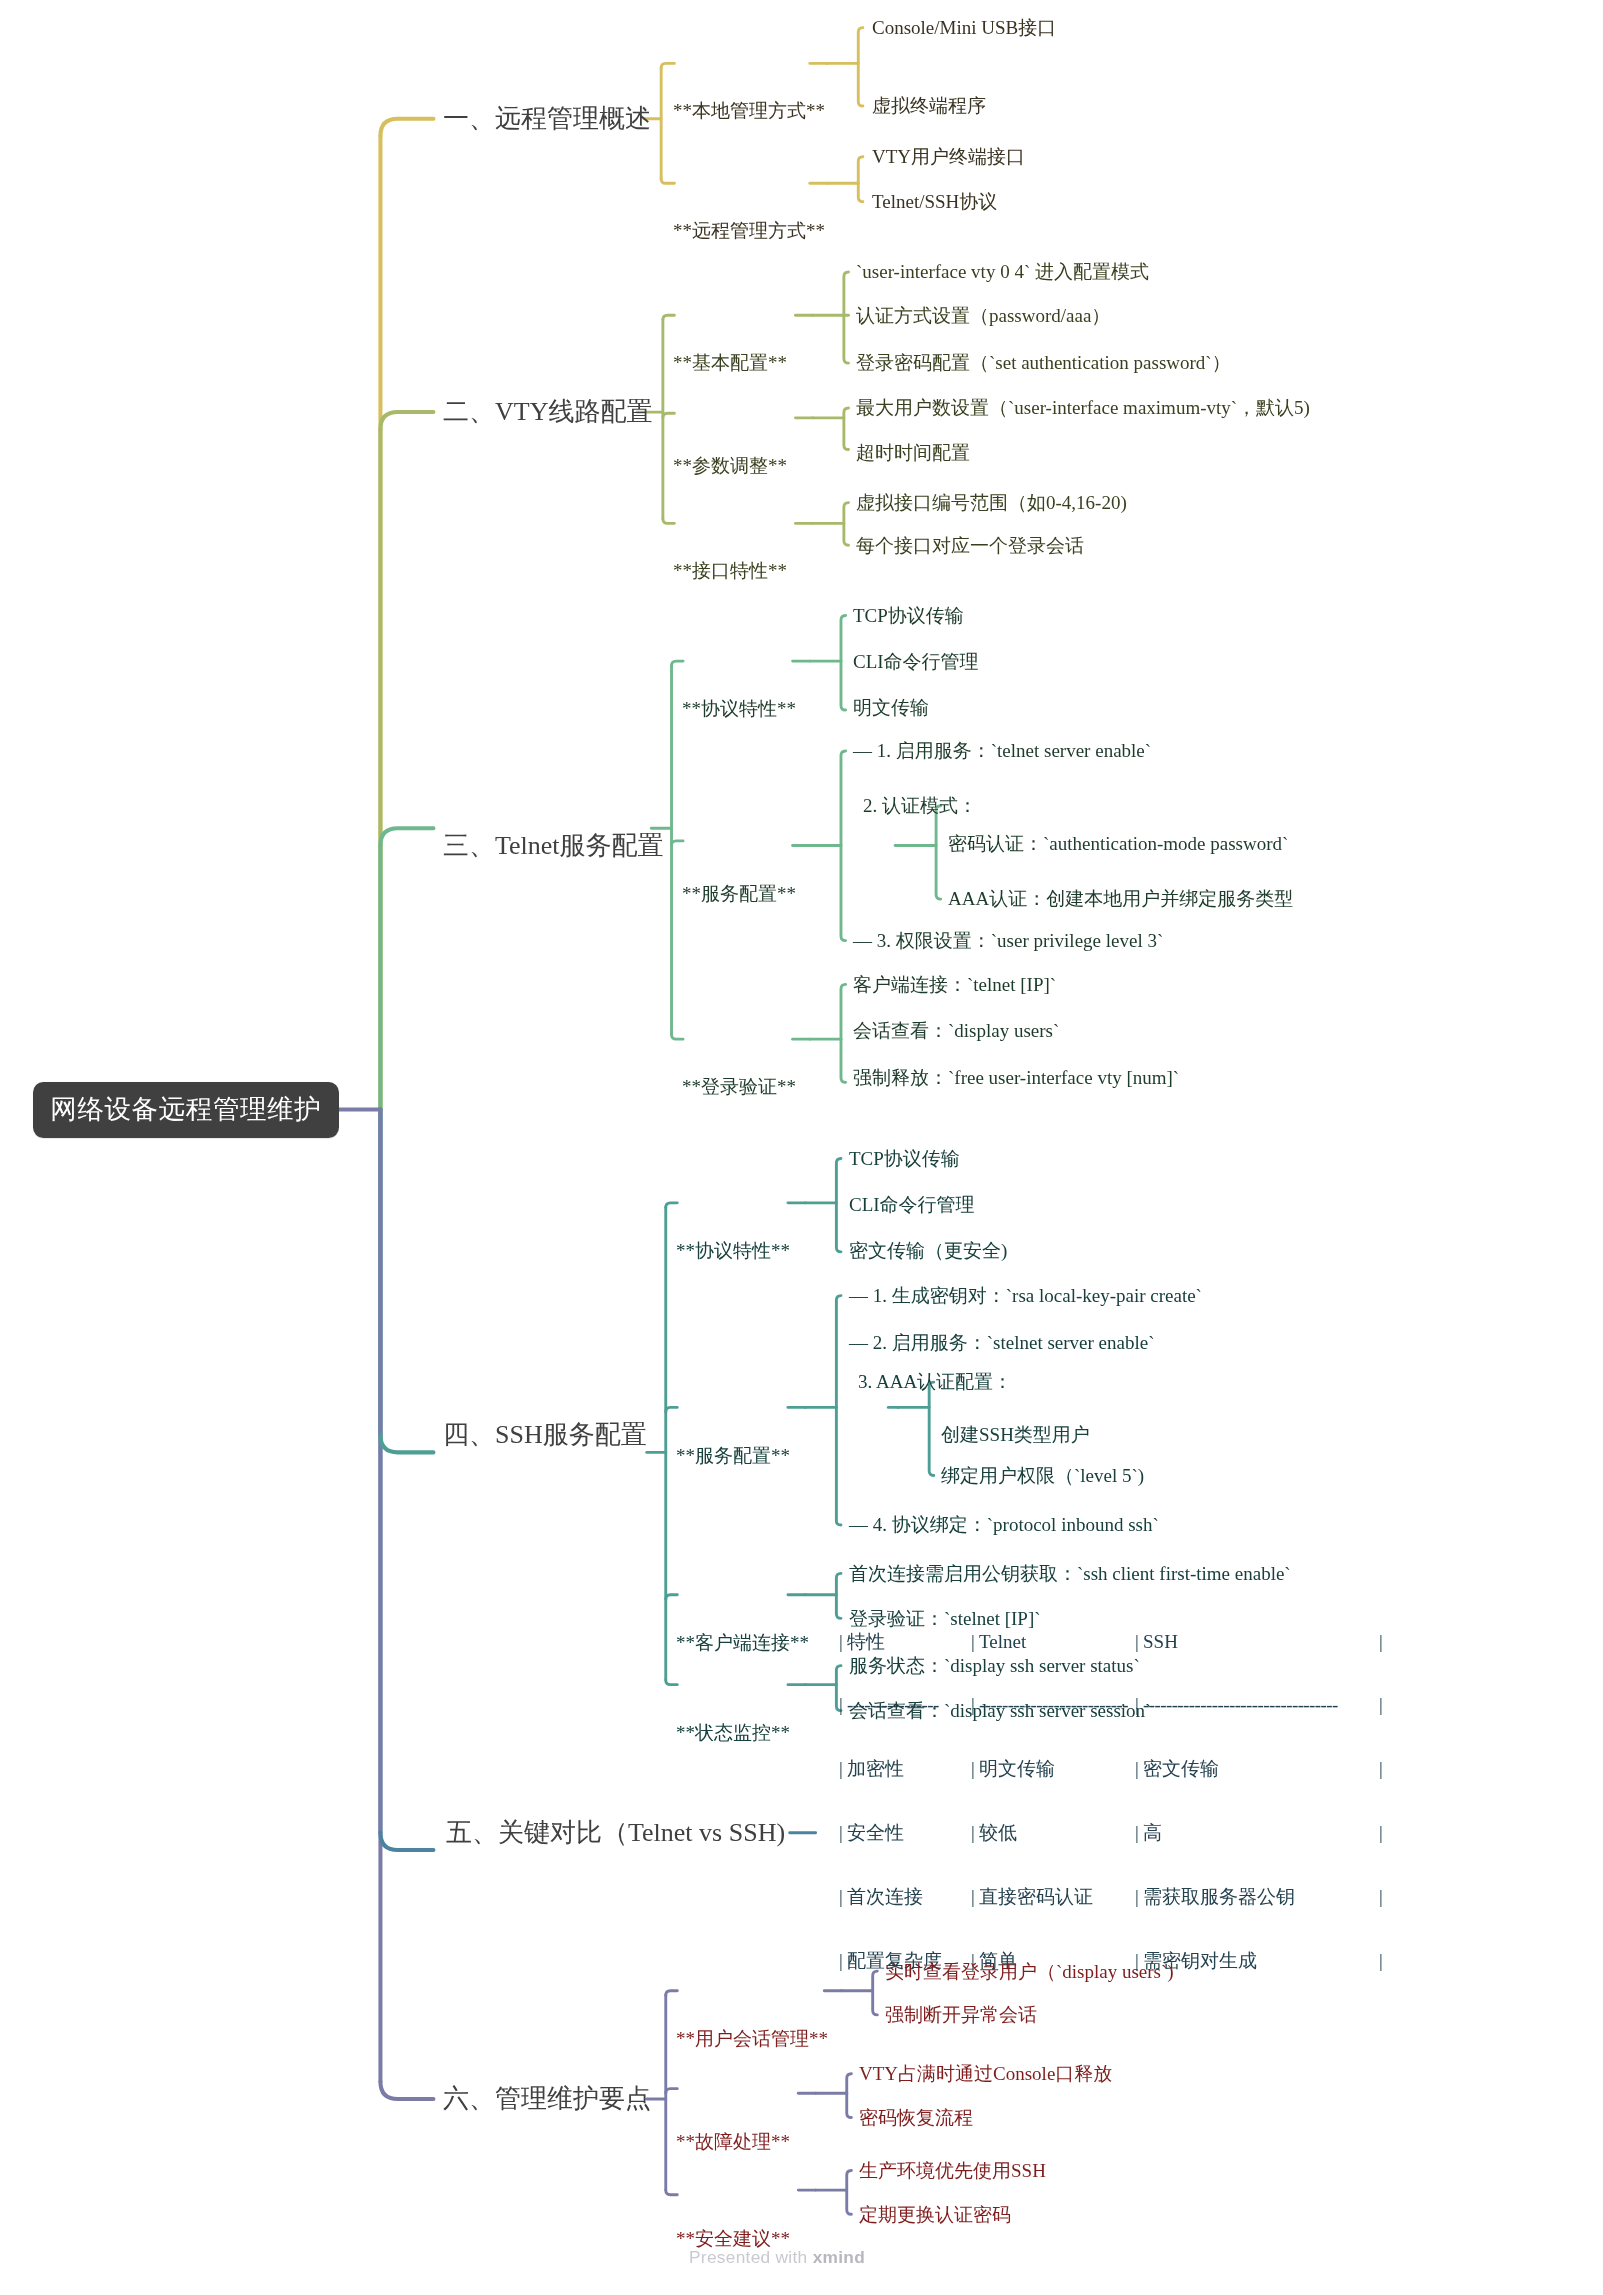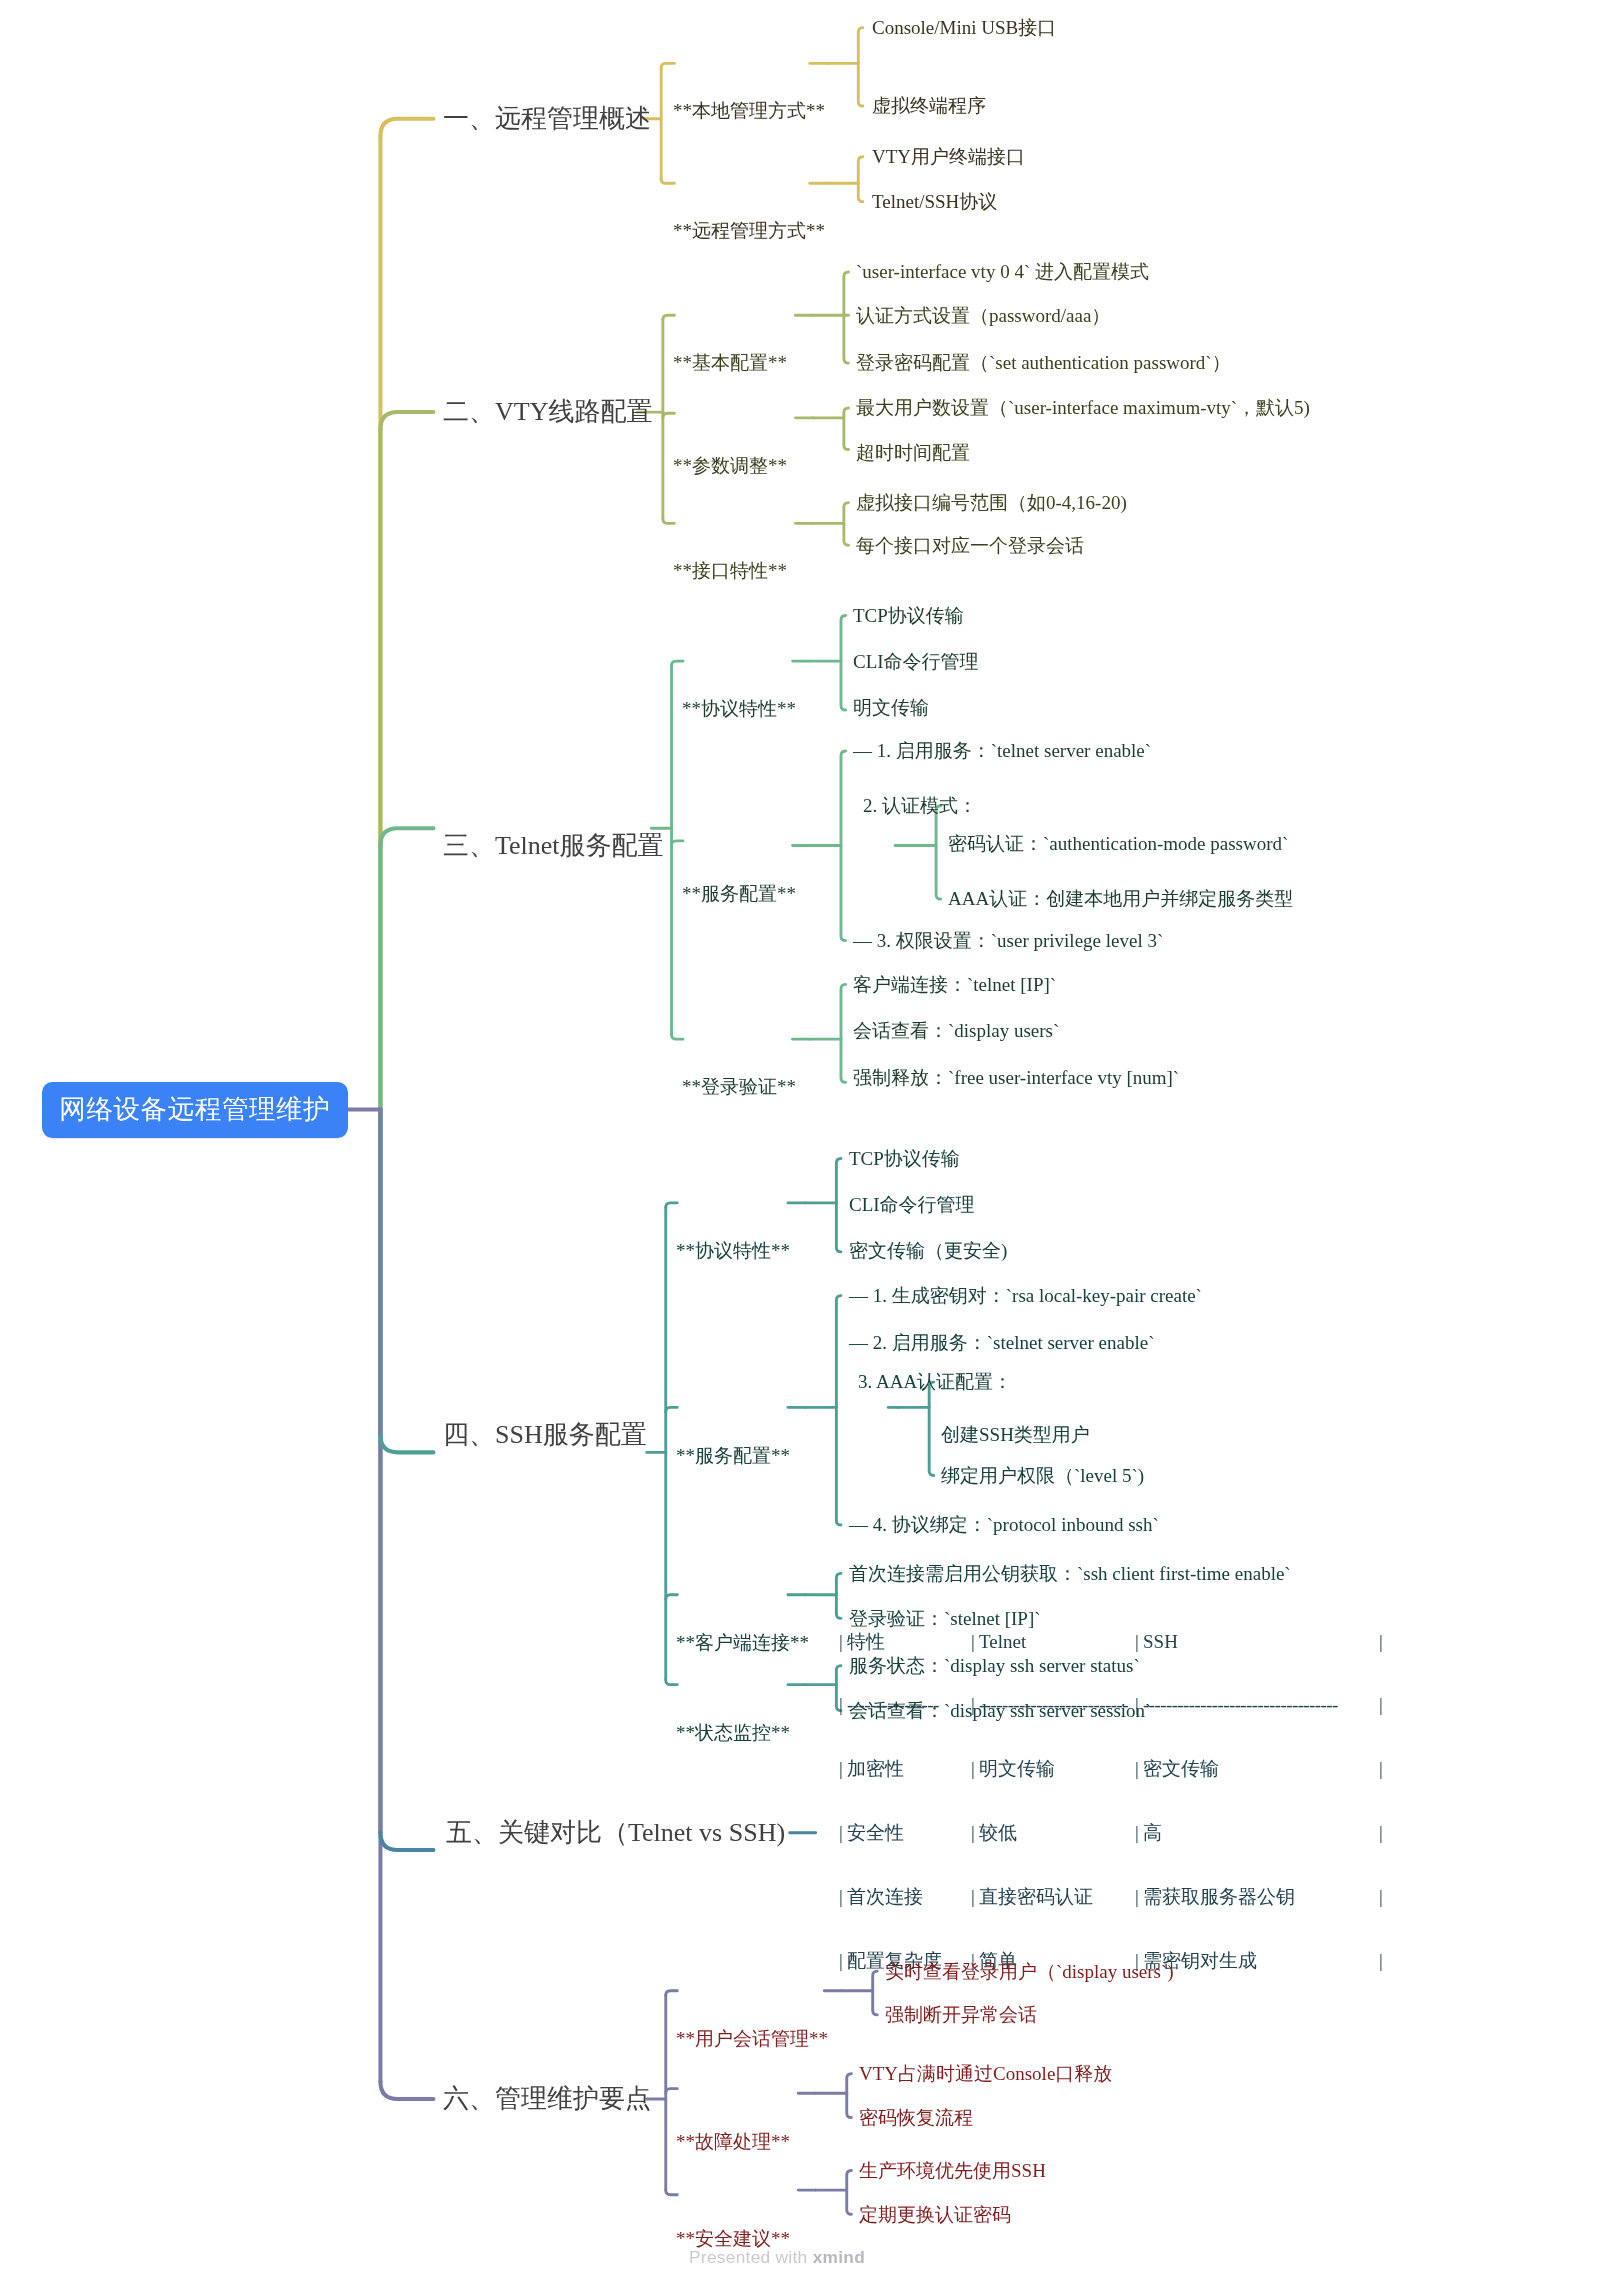--- a/index.html
+++ b/index.html
@@ -17,23 +17,23 @@
 
   
   .node {
     position:absolute;
     white-space:nowrap;
     color:#1d2f33;
     line-height:1.15;
     transform:translateY(-50%);
   }
   .root {
-    left:42px; top:1110px;
+    left:33px; top:1110px;
     transform:translateY(-50%);
-    background:#3b82f6;
+    background:#404040;
     color:#ffffff;
     border-radius:10.4px;
     padding:11.5px 17.3px 14px 17.3px;
     font-size:26.5px;
     font-family:Liberation Serif, serif;
     letter-spacing:0.6px;
     box-shadow:0 0.6px 1.2px rgba(0,0,0,.10);
   }
   .lvl1 {
     font-size:26px;

